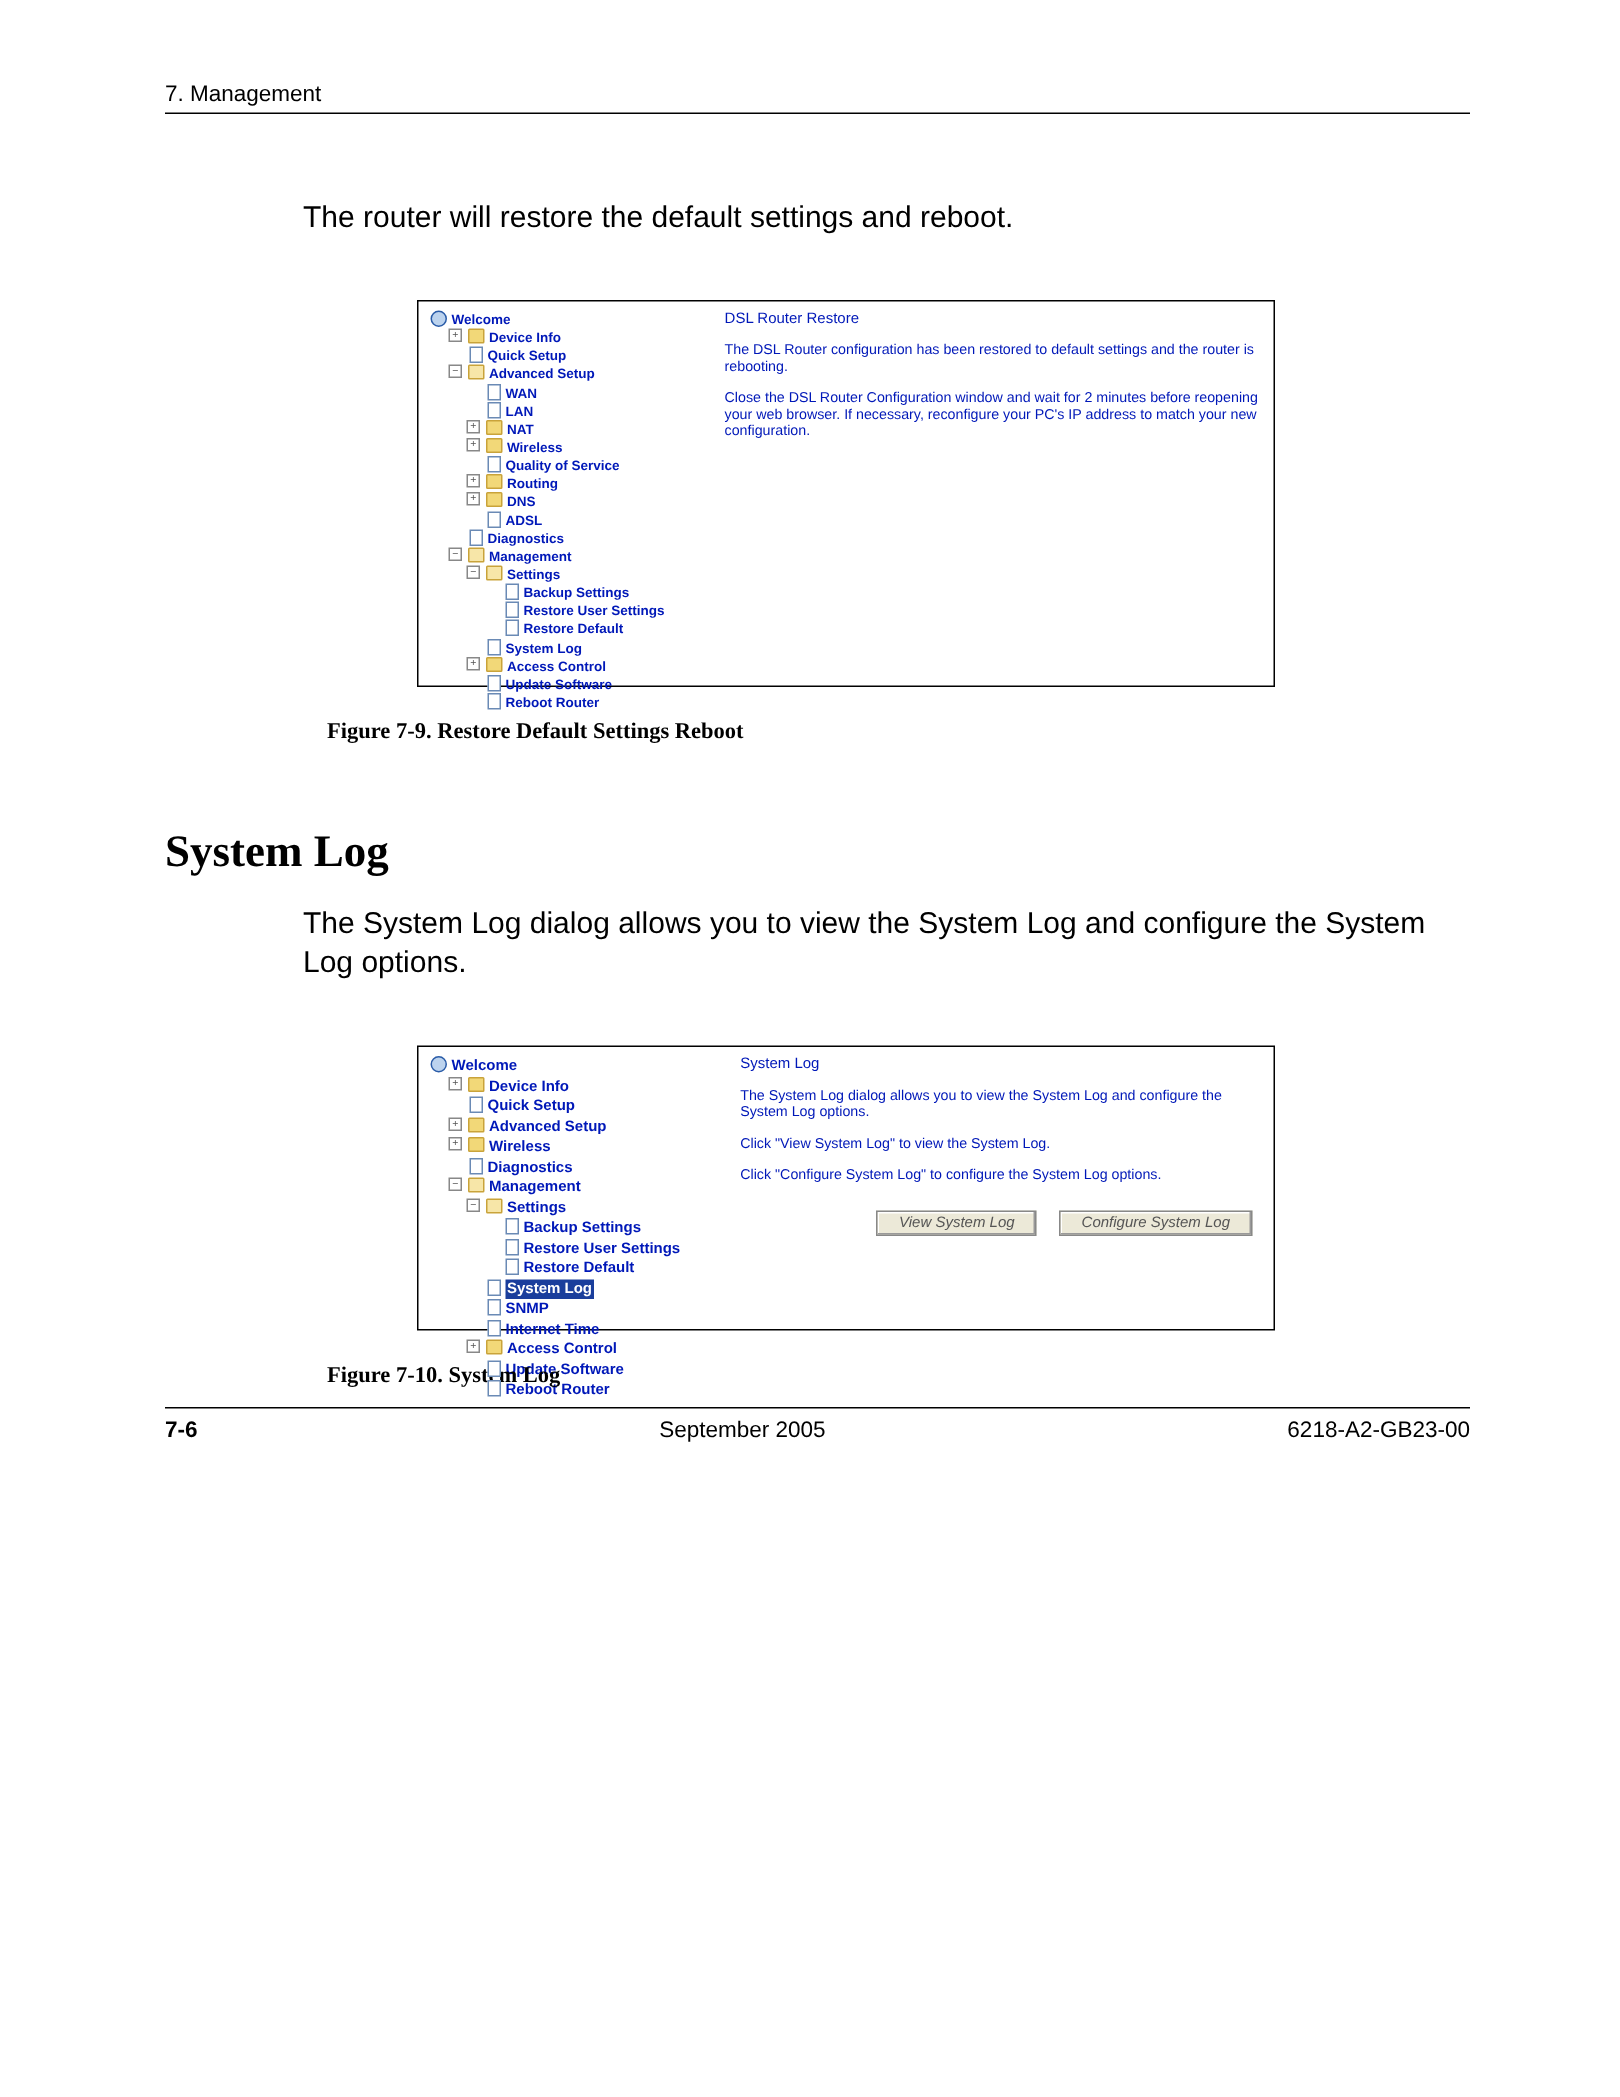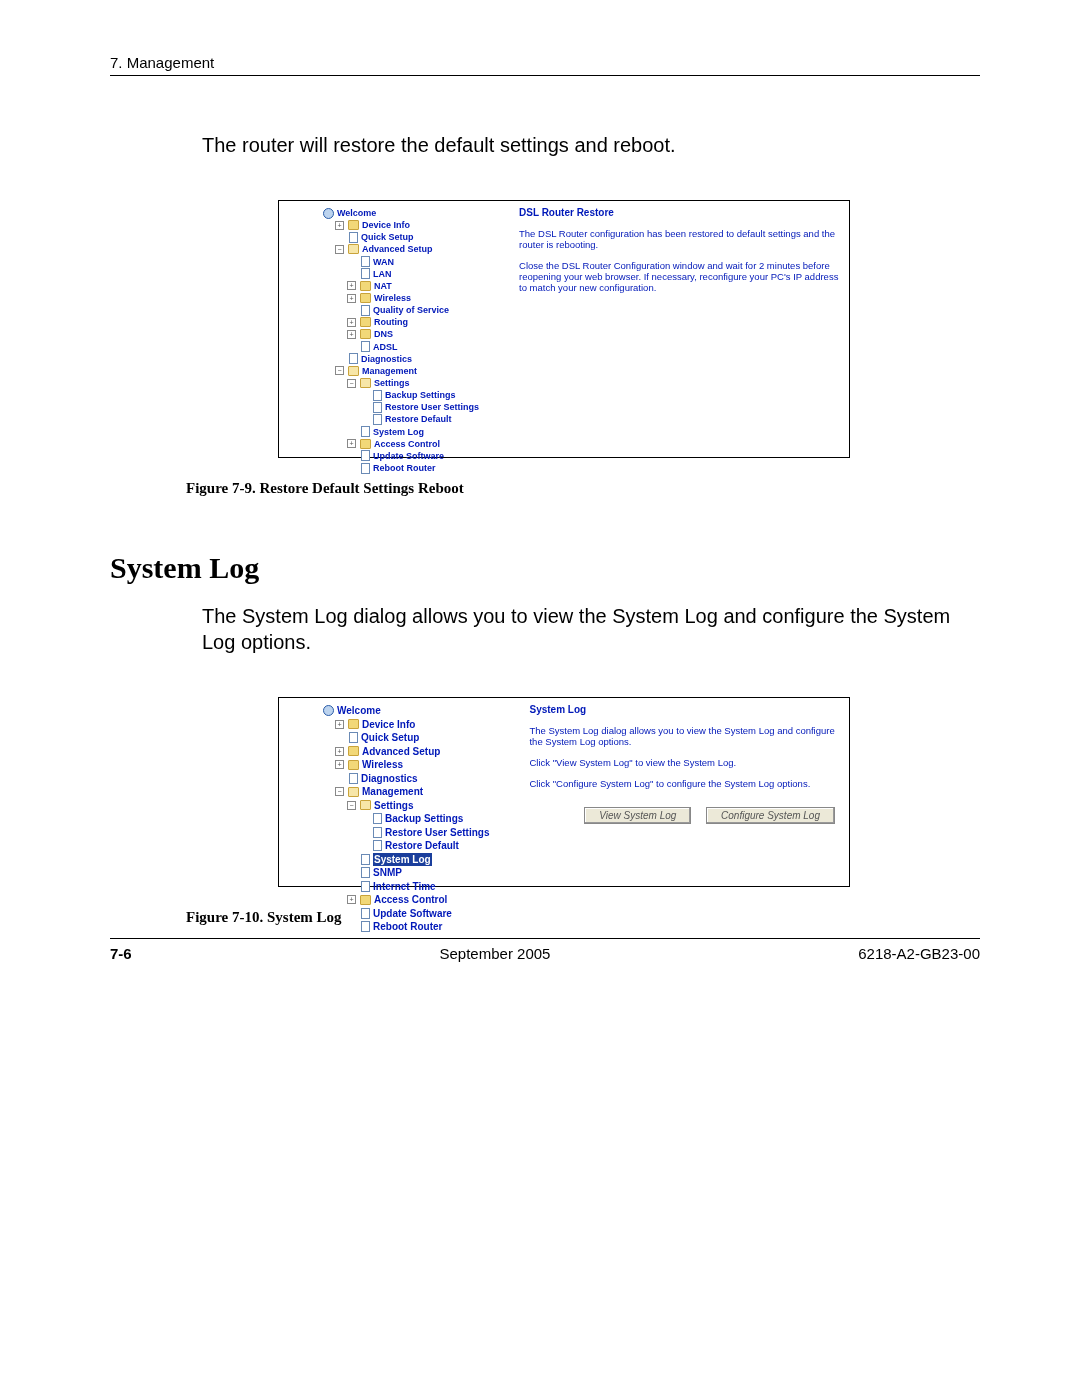--- a/index.html
+++ b/index.html
@@ -45,23 +45,21 @@
   }
   .tree-col {
     flex: 0 0 155px;
     font-family: Verdana, Arial, sans-serif;
     font-size: 9px;
     line-height: 1.35;
   }
   .tree-col .node {
     white-space: nowrap;
     display: flex;
-    align-items: center;
     gap: 3px;
-    margin-left: 36px;
   }
   .exp {
     display: inline-flex;
     width: 9px; height: 9px;
     border: 1px solid #888;
     align-items: center; justify-content: center;
     font-size: 7px; line-height: 7px;
     color: #555;
     margin-right: 1px;
   }
@@ -91,39 +89,39 @@
   .ind1 { padding-left:12px; }
   .ind2 { padding-left:24px; }
   .ind3 { padding-left:36px; }
   .content-col {
     flex:1;
     font-family: Verdana, Arial, sans-serif;
     font-size: 9.5px;
     color:#0018b8;
   }
   .content-col .hd {
-    font-weight:bold; font-size:10px; margin-bottom:10px;
+    font-weight:normal; font-size:10px; margin-bottom:10px;
   }
   .content-col p { margin-bottom:10px; }
   .btnrow { text-align:right; margin-top:18px;font-style:italic; }
   .win-btn {
     display:inline-block;
     font-size:10px;
     color:#555;
     background:#ece9d8;
     border:1px solid #888;
     padding:2px 14px;
     margin:0 6px;
     box-shadow: inset -1px -1px 0 #999, inset 1px 1px 0 #fff;
   }
   .figure-caption {
     font-family: "Times New Roman", Times, serif;
     font-weight: bold;
     font-size: 15px;
-    margin-left: 76px;
+    margin-left: 108px;
     margin-top: 22px;
   }
   .section-heading {
     font-family: "Times New Roman", Times, serif;
     font-size: 30px;
     font-weight: bold;
     margin-top: 54px;
     margin-bottom: 18px;
   }
   .footer {

